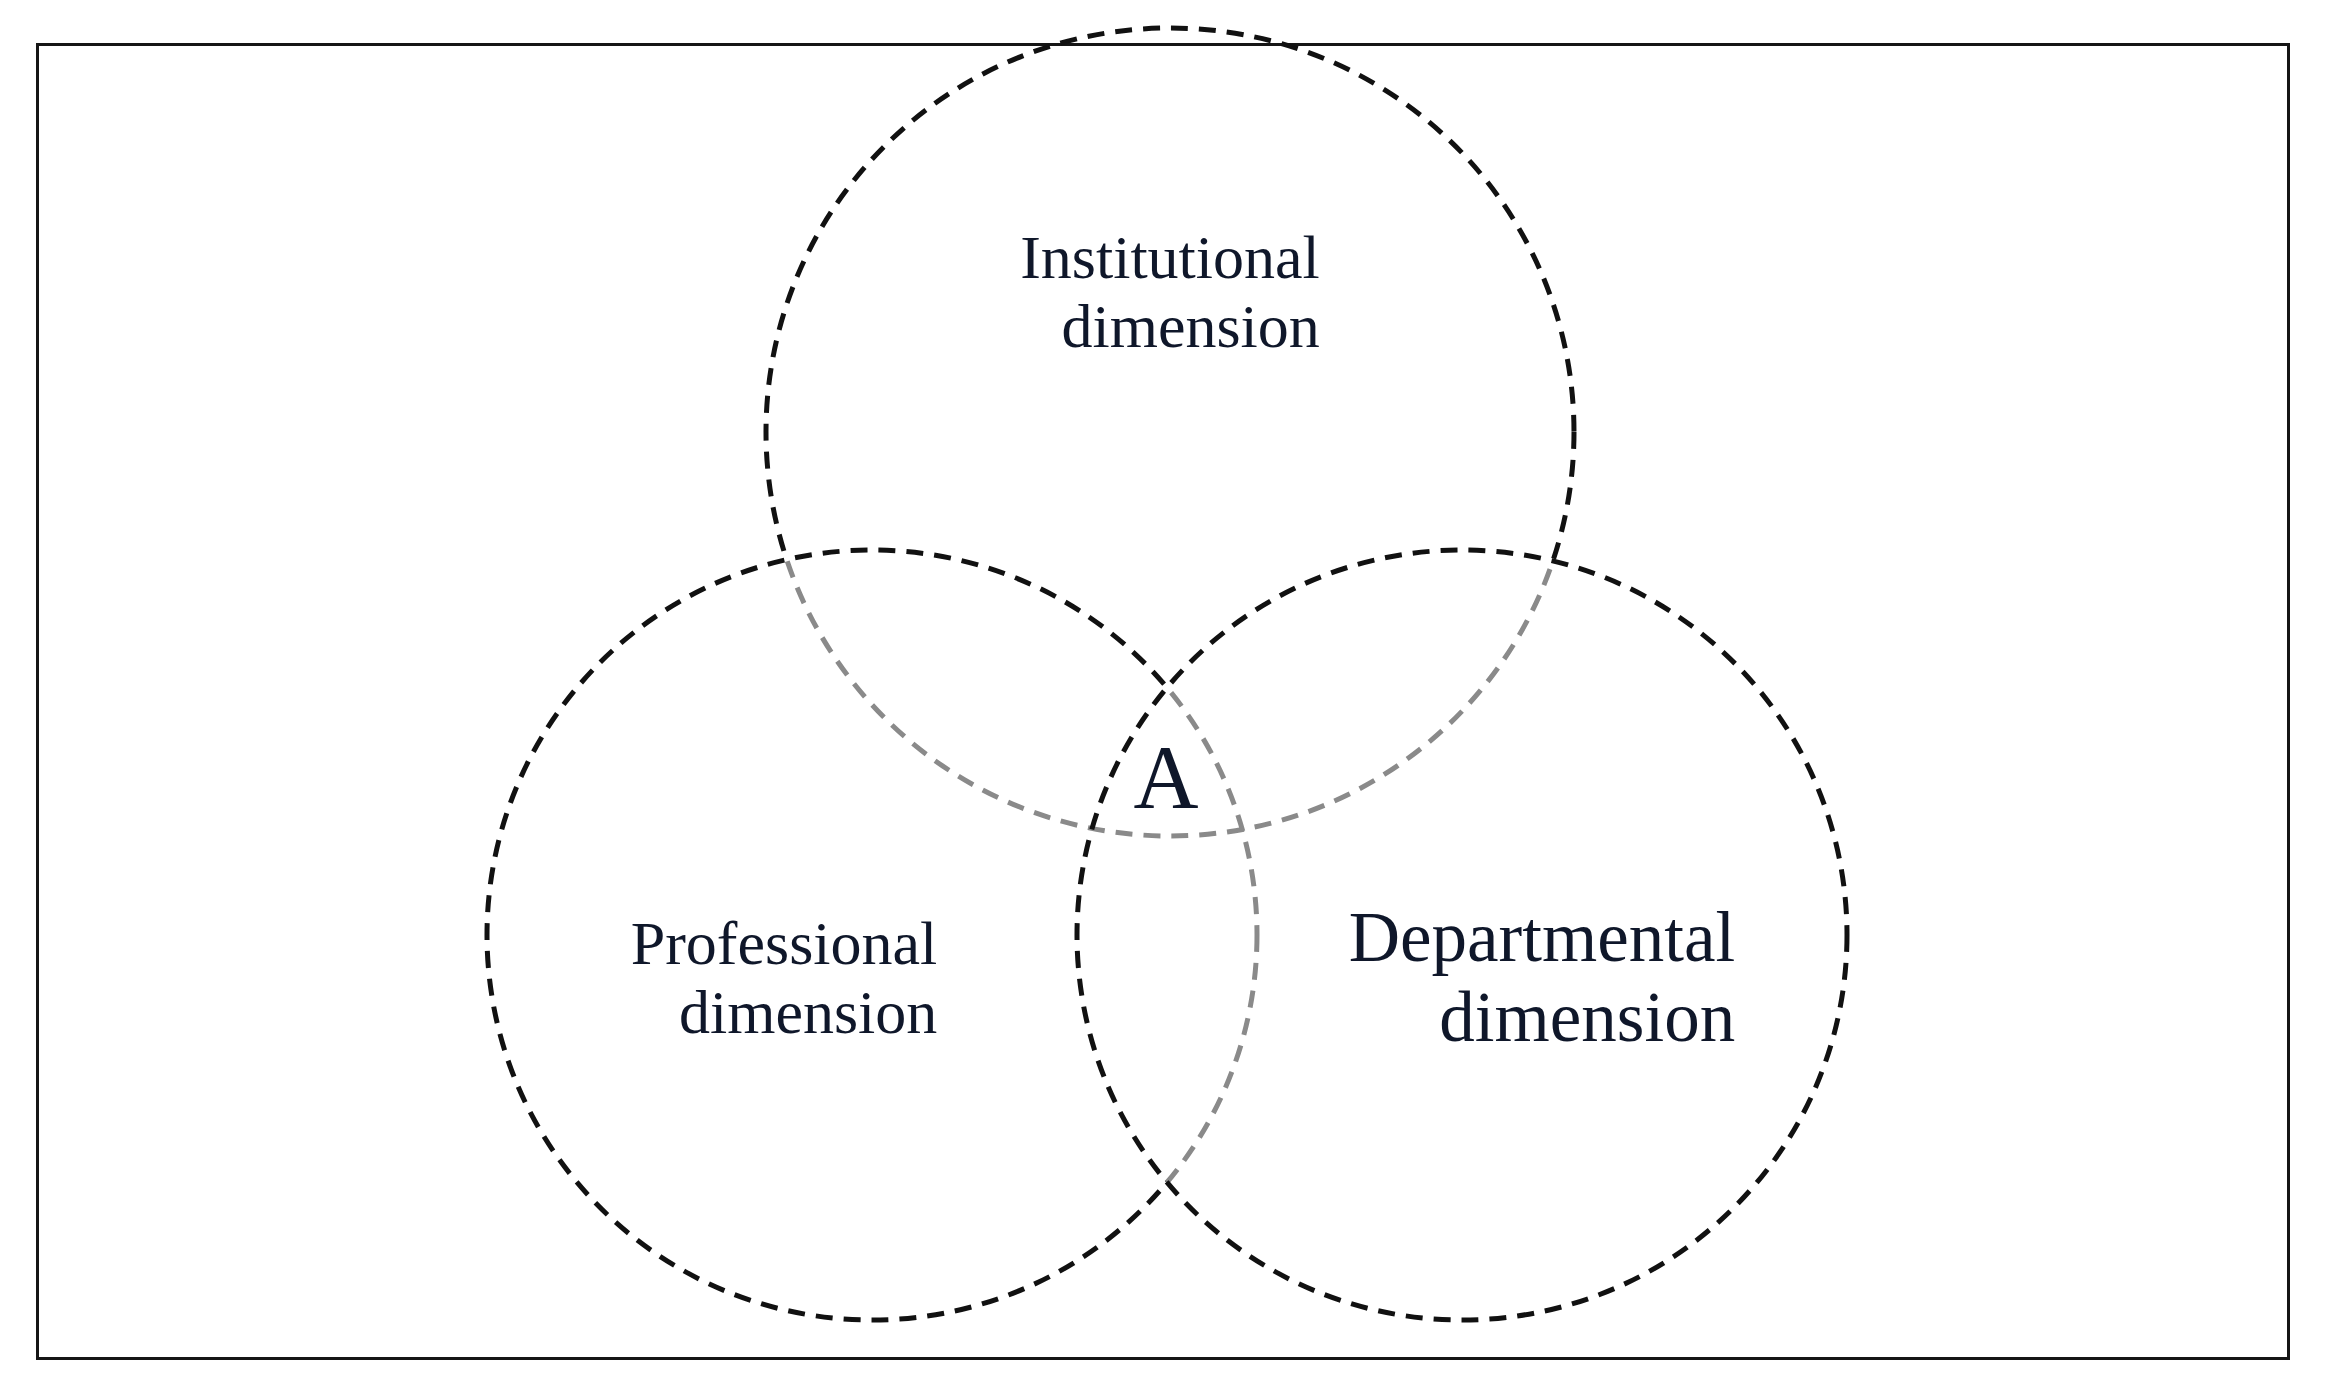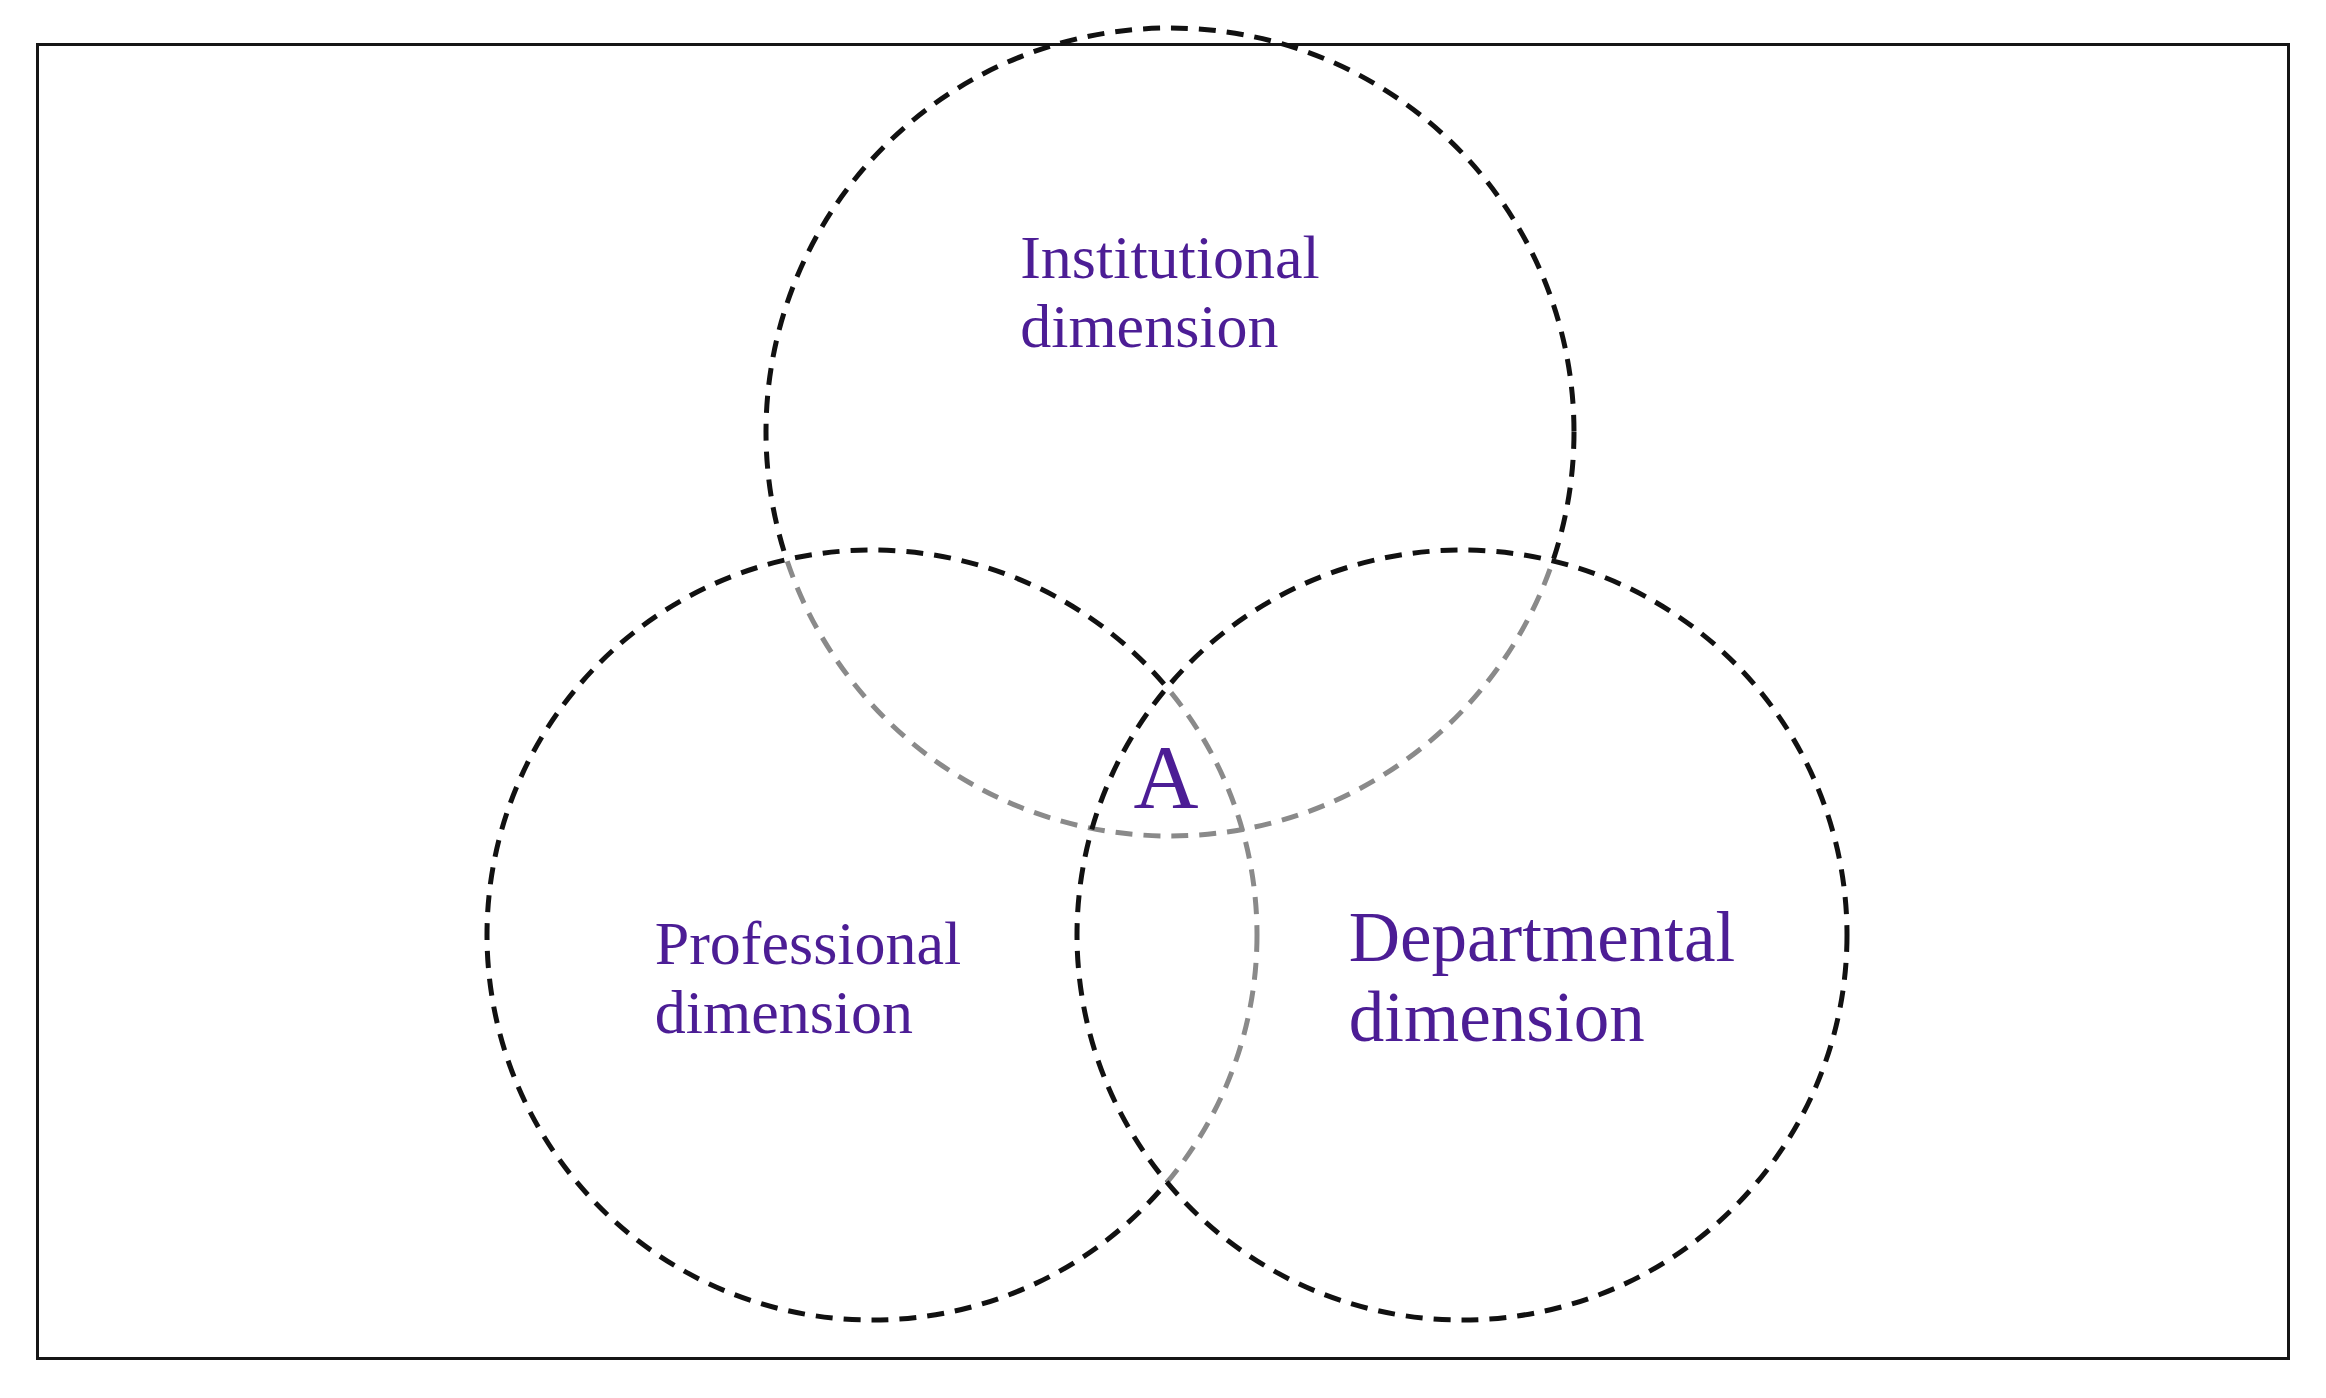--- a/index.html
+++ b/index.html
@@ -33,37 +33,37 @@
   #venn-svg {
     position: absolute;
     left: 0;
     top: 0;
     width: 2326px;
     height: 1398px;
     display: block;
   }
   .venn-label {
     position: absolute;
-    text-align: left;
-    color: #4c1d95;
+    text-align: right;
+    color: #0f172a;
     line-height: 1.12;
     white-space: nowrap;
     user-select: none;
   }
   .venn-label .label-line {
     display: block;
   }
   #label-institutional {
     left: 1170px;
     top: 292px;
     transform: translate(-50%, -50%);
     font-size: 62px;
   }
   #label-professional {
-    left: 808px;
+    left: 784px;
     top: 978px;
     transform: translate(-50%, -50%);
     font-size: 62px;
   }
   #label-departmental {
     left: 1542px;
     top: 978px;
     transform: translate(-50%, -50%);
     font-size: 71px;
   }

